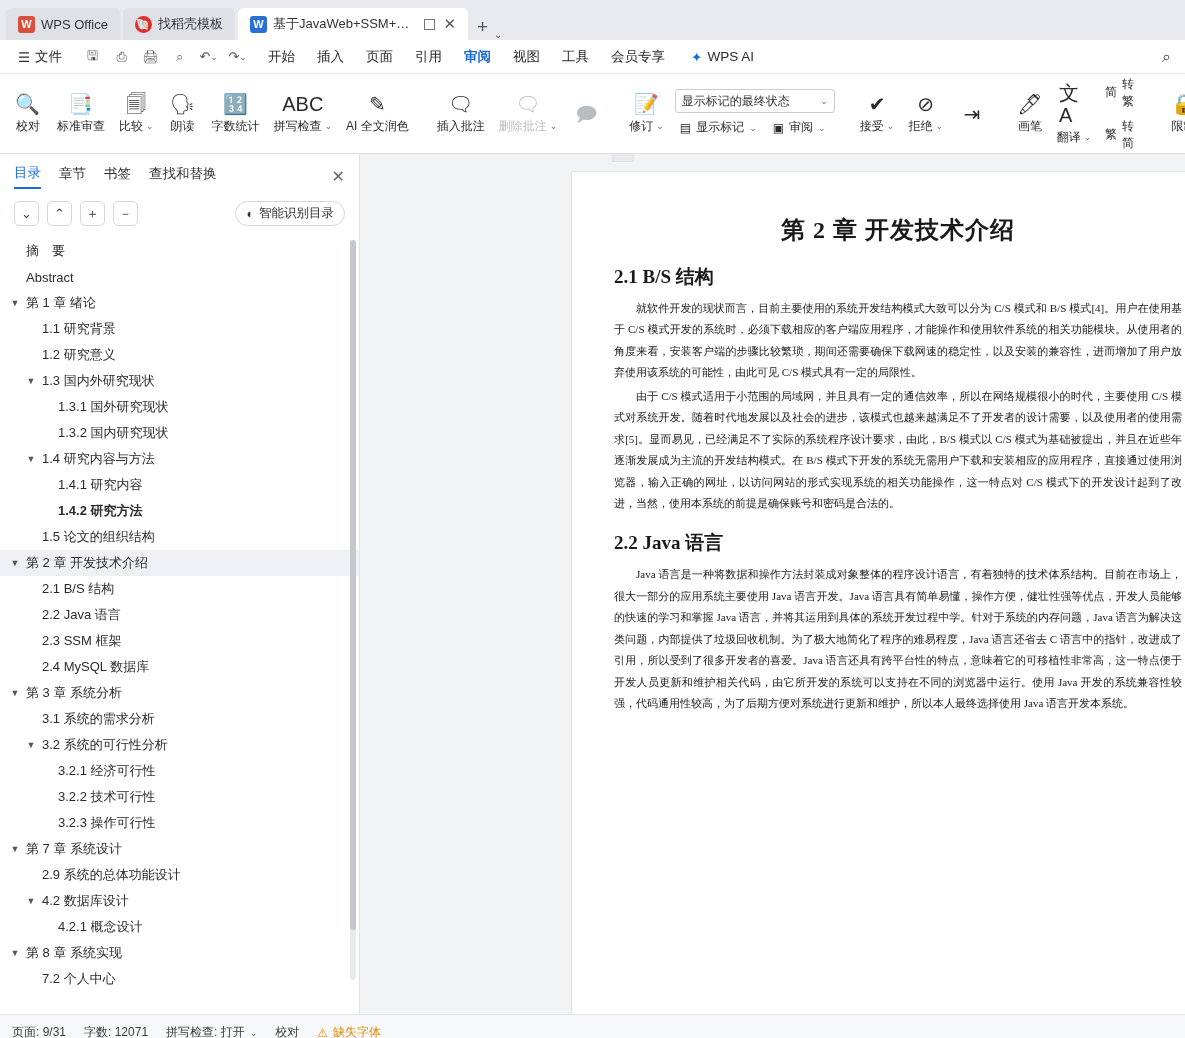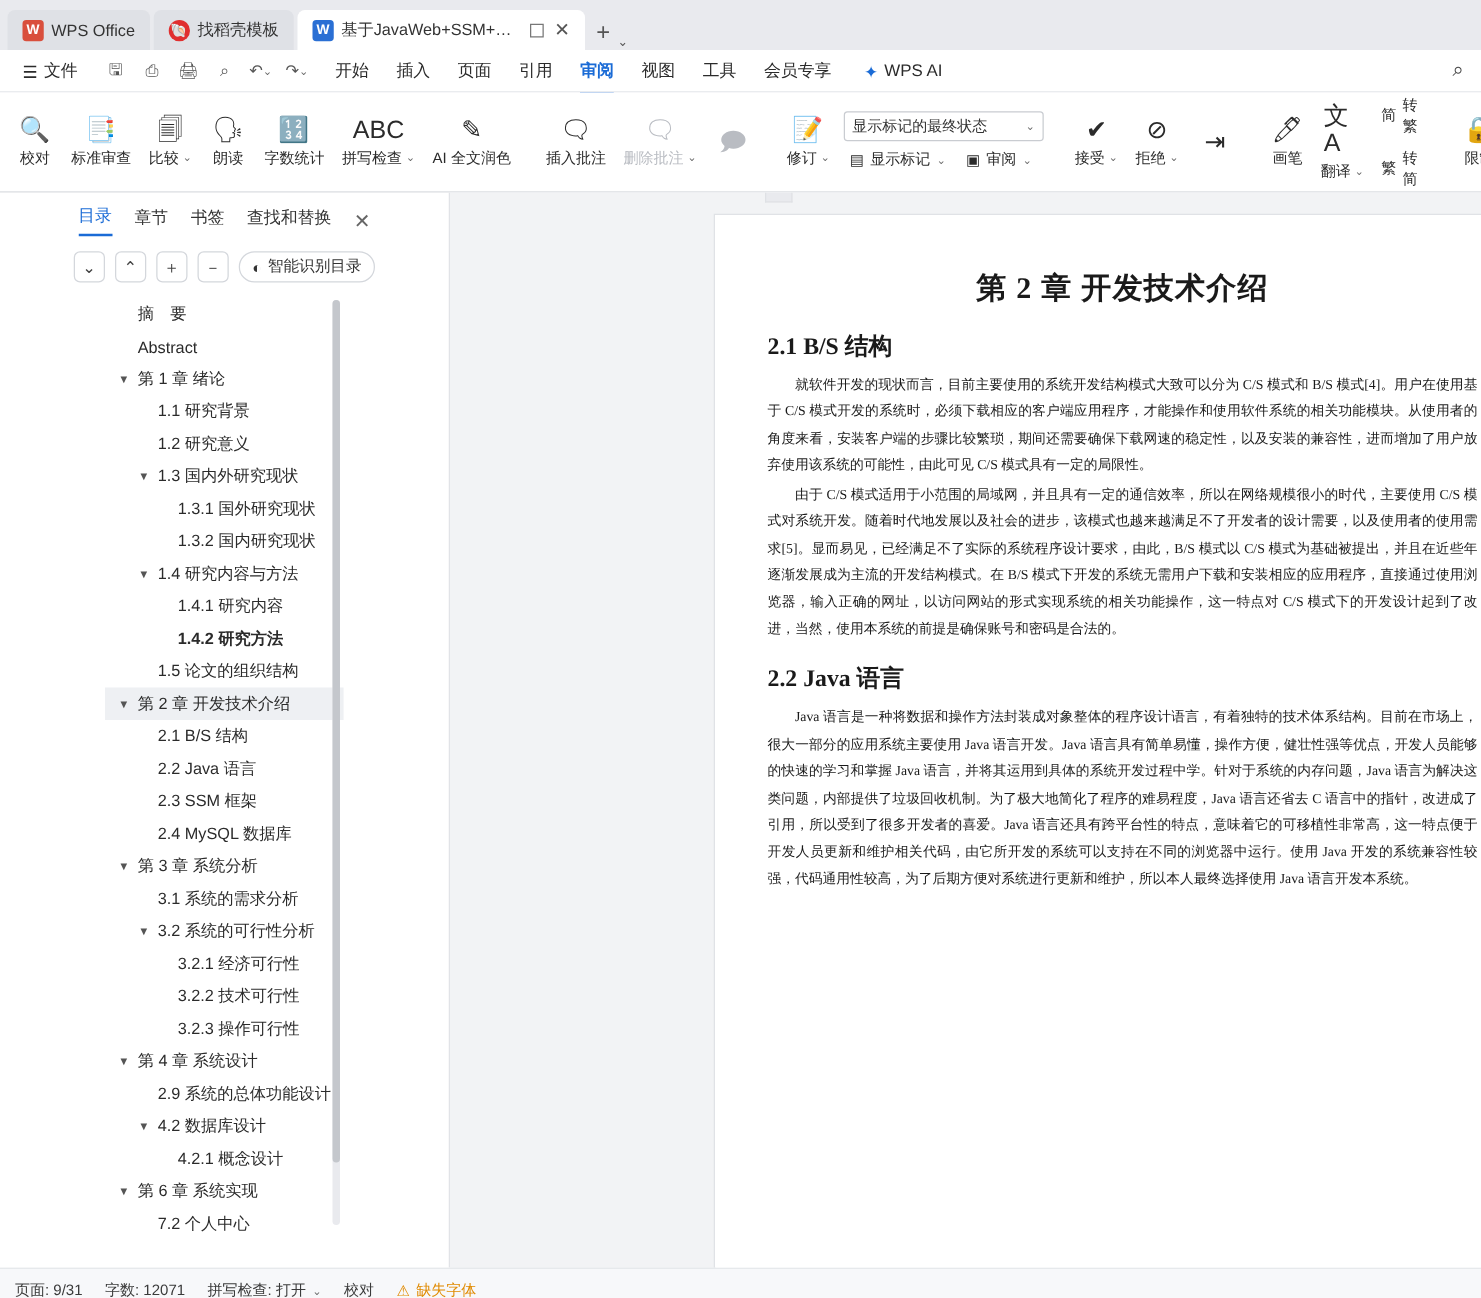--- a/index.html
+++ b/index.html
@@ -73,21 +73,21 @@
   .vstack{ display:flex;flex-direction:column;gap:4px;justify-content:center;height:100%;padding:0 4px;}
   .srow{ display:flex;align-items:center;gap:5px;font-size:12px;color:#2b2b2b;padding:2px 5px;border-radius:3px;}
   .selbox{
     width:160px;height:24px;border:1px solid #c9ccd1;border-radius:3px;background:#fff;
     display:flex;align-items:center;justify-content:space-between;padding:0 6px;font-size:12px;color:#333;
   }
 
   
   .main{ display:flex; height:calc(1038px - 40px - 34px - 80px - 24px); background:#f2f3f5;}
   
-  .navpane{ width:360px; background:#ffffff; border-right:1px solid #e1e3e7; display:flex;flex-direction:column;align-items:center; }
+  .navpane{ width:360px; background:#ffffff; border-right:1px solid #e1e3e7; display:flex;flex-direction:column; }
   .navtabs{ display:flex;align-items:center;gap:18px;padding:10px 14px 6px 14px;font-size:13.5px;color:#333;}
   .navtabs .nt{ padding-bottom:5px; cursor:default; }
   .navtabs .nt.active{ color:#1a6bd6; border-bottom:2px solid #1a6bd6; }
   .navclose{ margin-left:auto;color:#666;font-size:16px; }
   .navtools{ display:flex;align-items:center;gap:8px;padding:6px 14px 8px 14px;}
   .rndbtn{
     width:25px;height:25px;border:1px solid #d4d7dc;border-radius:5px;background:#fff;
     display:flex;align-items:center;justify-content:center;font-size:13px;color:#444;
   }
   .smartbtn{
@@ -434,37 +434,37 @@
           <div class="tocrow">
             <span class="tw" style="margin-left: 40px;"></span>
             <span style="margin-left: 4px;">3.2.2 技术可行性</span>
           </div>
           <div class="tocrow">
             <span class="tw" style="margin-left: 40px;"></span>
             <span style="margin-left: 4px;">3.2.3 操作可行性</span>
           </div>
           <div class="tocrow">
             <span class="tw" style="margin-left: 8px;">▼</span>
-            <span style="margin-left: 4px;">第 4 章 系统设计</span>
+            <span style="margin-left: 4px;">第 7 章 系统设计</span>
           </div>
           <div class="tocrow">
             <span class="tw" style="margin-left: 24px;"></span>
             <span style="margin-left: 4px;">2.9 系统的总体功能设计</span>
           </div>
           <div class="tocrow">
             <span class="tw" style="margin-left: 24px;">▼</span>
             <span style="margin-left: 4px;">4.2 数据库设计</span>
           </div>
           <div class="tocrow">
             <span class="tw" style="margin-left: 40px;"></span>
             <span style="margin-left: 4px;">4.2.1 概念设计</span>
           </div>
           <div class="tocrow">
             <span class="tw" style="margin-left: 8px;">▼</span>
-            <span style="margin-left: 4px;">第 6 章 系统实现</span>
+            <span style="margin-left: 4px;">第 8 章 系统实现</span>
           </div>
           <div class="tocrow">
             <span class="tw" style="margin-left: 24px;"></span>
             <span style="margin-left: 4px;">7.2 个人中心</span>
           </div>
         </div>
       <div class="scrollbar"></div>
       <div class="scrollthumb"></div>
     </div>
   </div>

